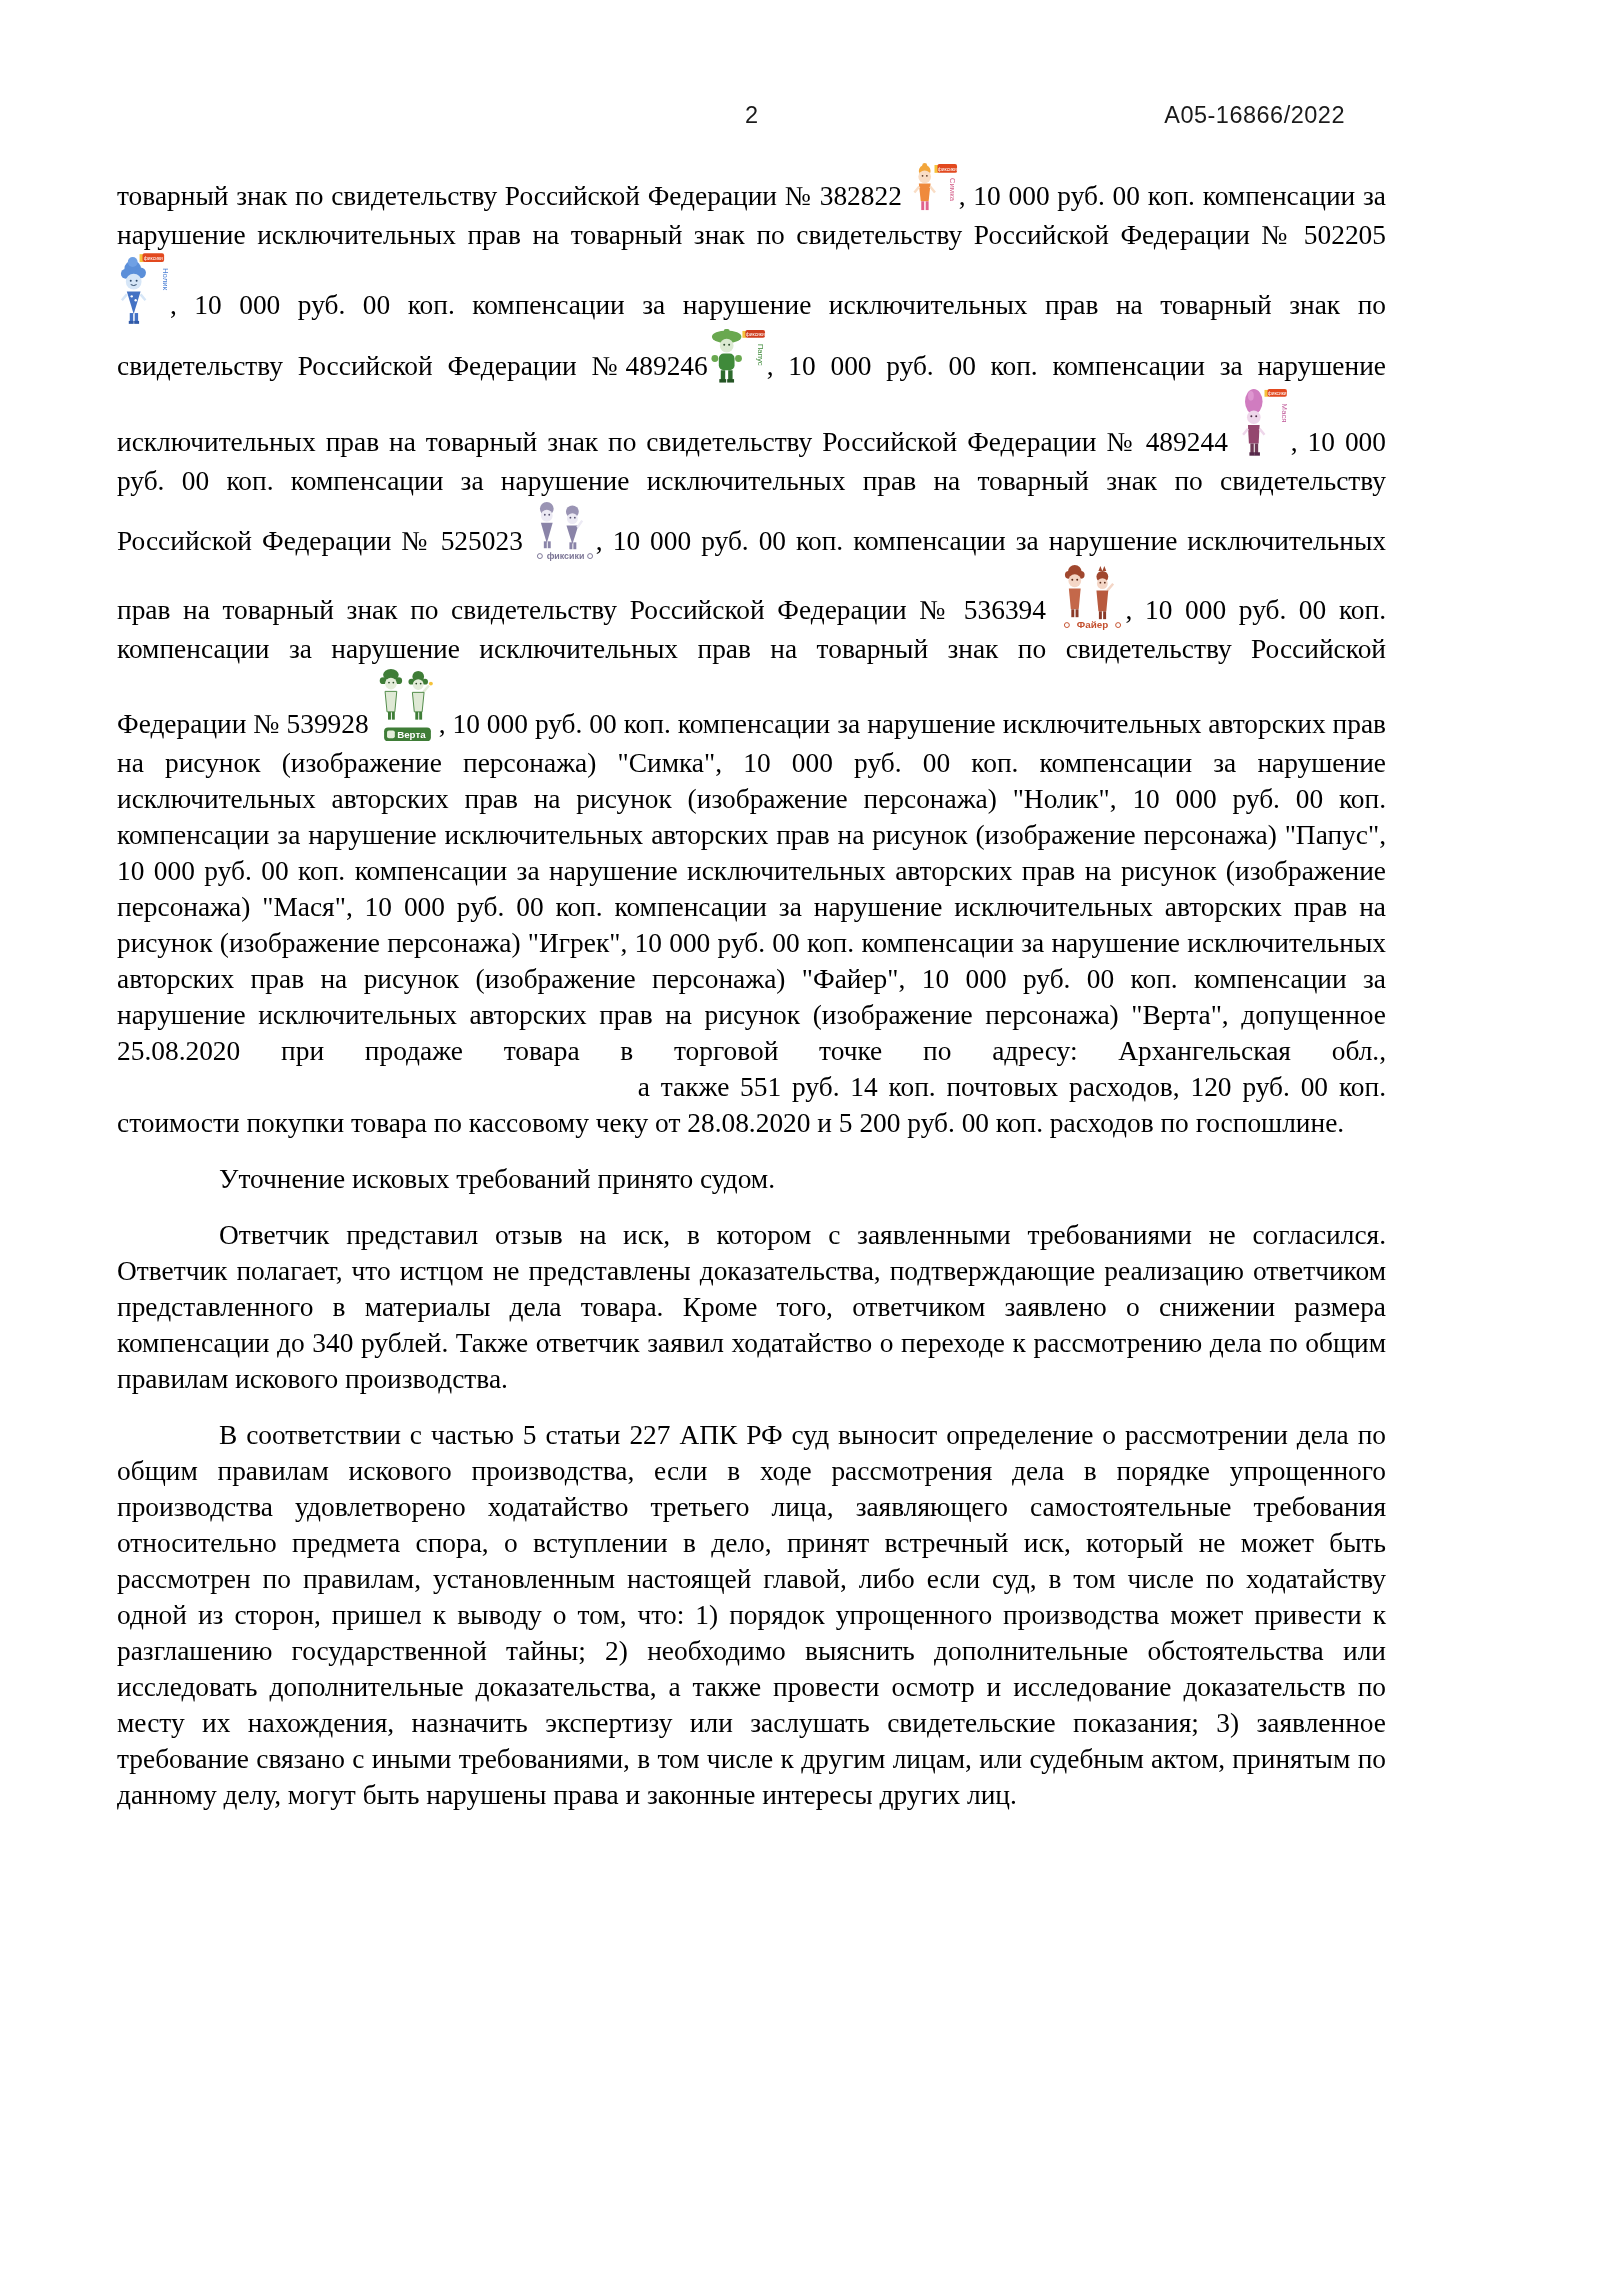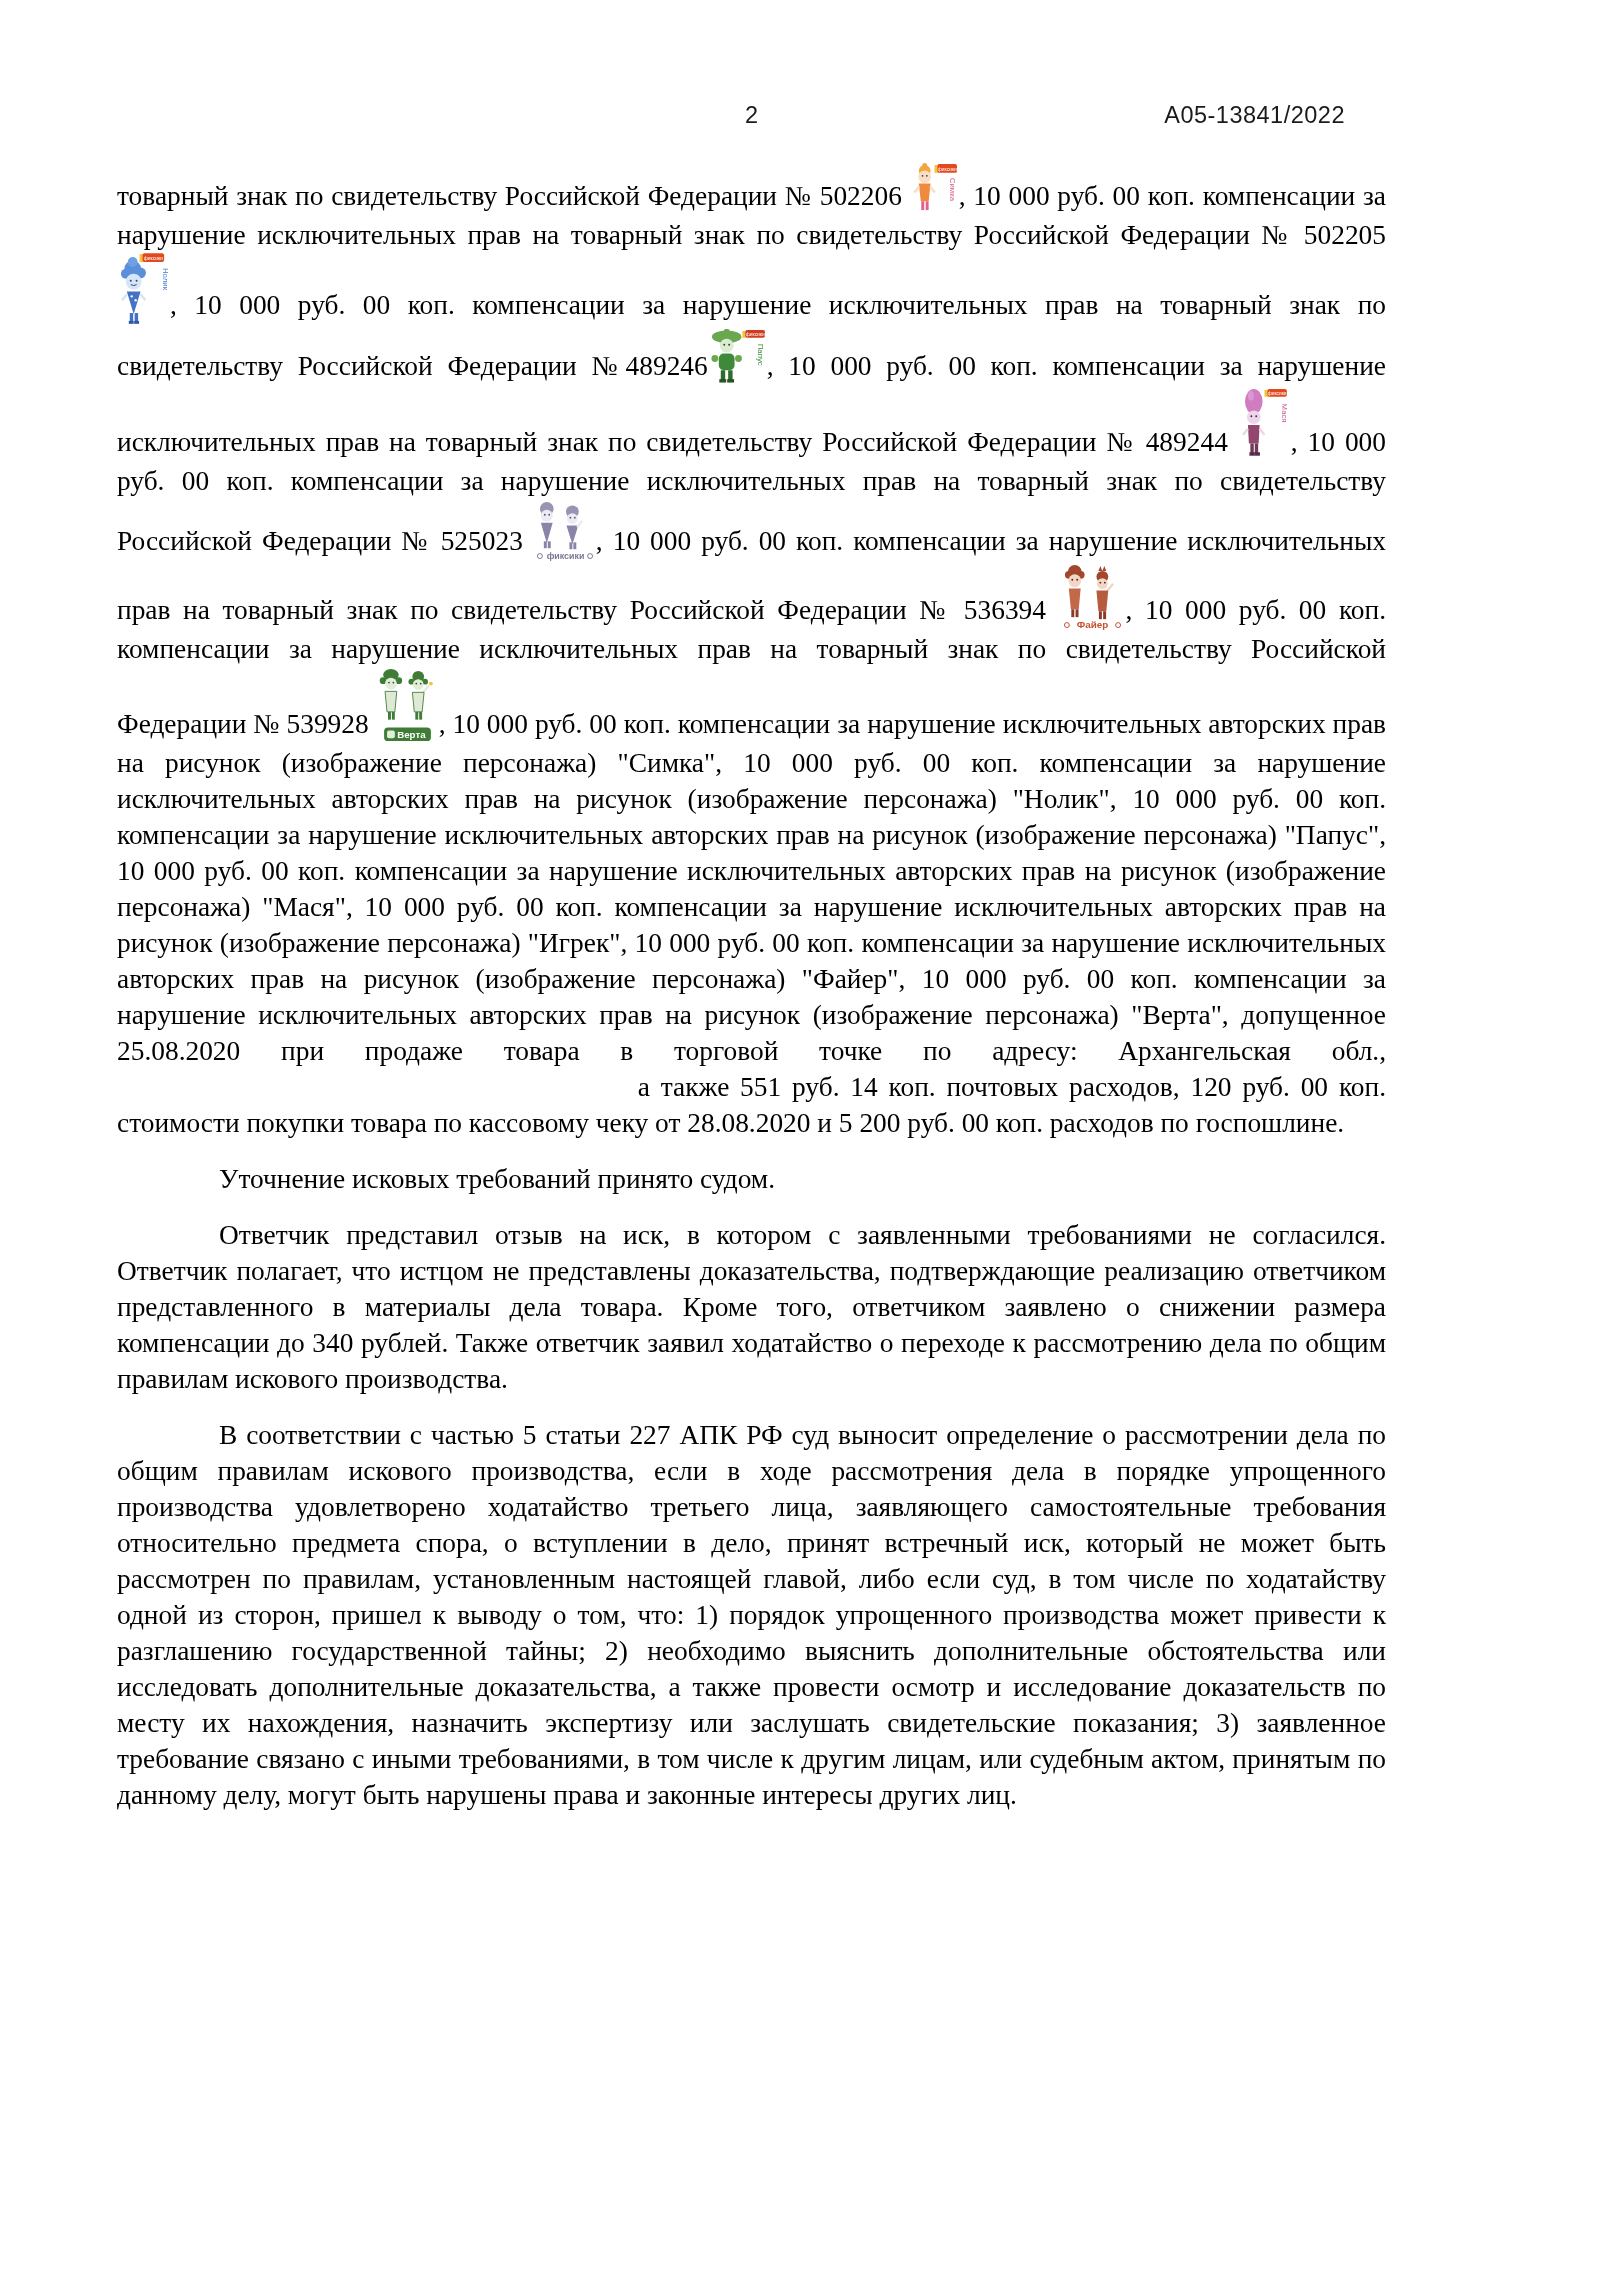--- a/index.html
+++ b/index.html
@@ -34,26 +34,26 @@
   .tm text { font-family: "Liberation Sans", "DejaVu Sans", sans-serif; }
   .redaction-gap { display:inline-block; width: 510px; height: 2px; }
 </style>
 </head>
 <body>
 
 <div class="page">
 
   <div class="header">
     <span class="page-number">2</span>
-    <span class="case-number">А05-13841/2022</span>
+    <span class="case-number">А05-16866/2022</span>
   </div>
 
   <div class="body-text">
 
-    <p><span>товарный знак по свидетельству Российской Федерации № 502206 </span><svg class="tm" width="49" height="55" viewBox="0 0 50 56" style="font-size:28px">
+    <p><span>товарный знак по свидетельству Российской Федерации № 382822 </span><svg class="tm" width="49" height="55" viewBox="0 0 50 56" style="font-size:28px">
           <rect x="25" y="3" width="4" height="8" fill="#f5c33b"></rect>
           <rect x="28" y="2" width="20" height="9" rx="2" fill="#e2491f"></rect>
           <text x="38" y="9" font-size="5" fill="#ffffff" text-anchor="middle">фиксики</text>
           <text x="41" y="16" font-size="8" fill="#d4608a" transform="rotate(90 41 16)">Симка</text>
           <circle cx="15" cy="3.5" r="2.5" fill="#f2a63b"></circle>
           <circle cx="15" cy="9" r="6" fill="#f2a63b"></circle>
           <circle cx="15" cy="15" r="6.5" fill="#f9ddc5"></circle>
           <circle cx="12.8" cy="14" r="0.9" fill="#5a3a2a"></circle>
           <circle cx="17.2" cy="14" r="0.9" fill="#5a3a2a"></circle>
           <path d="M9 22 L21 22 L19 40 L11 40 Z" fill="#ef8a3d"></path>

